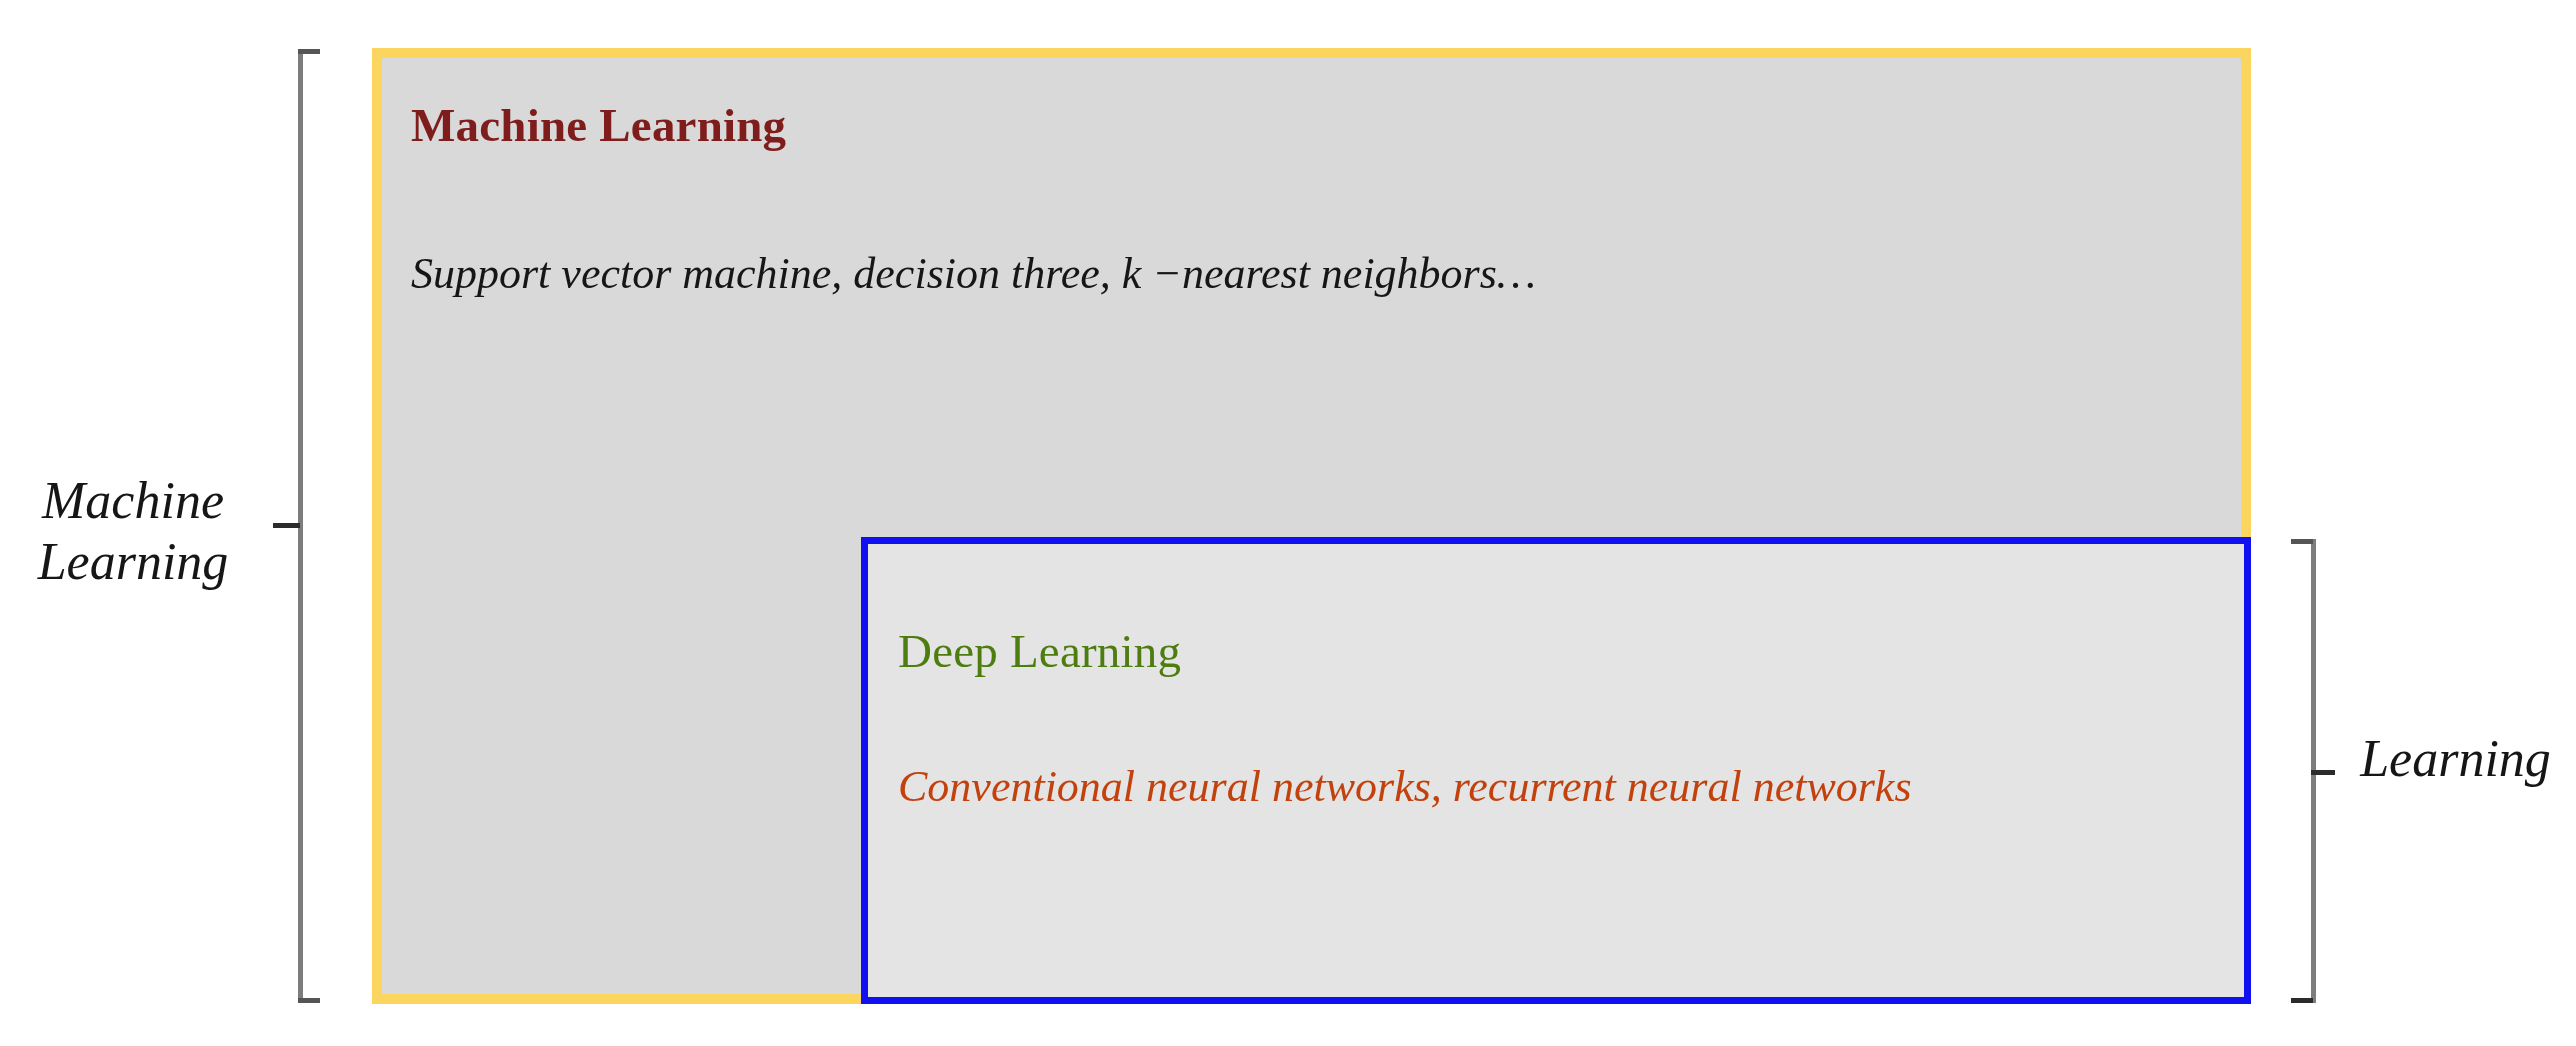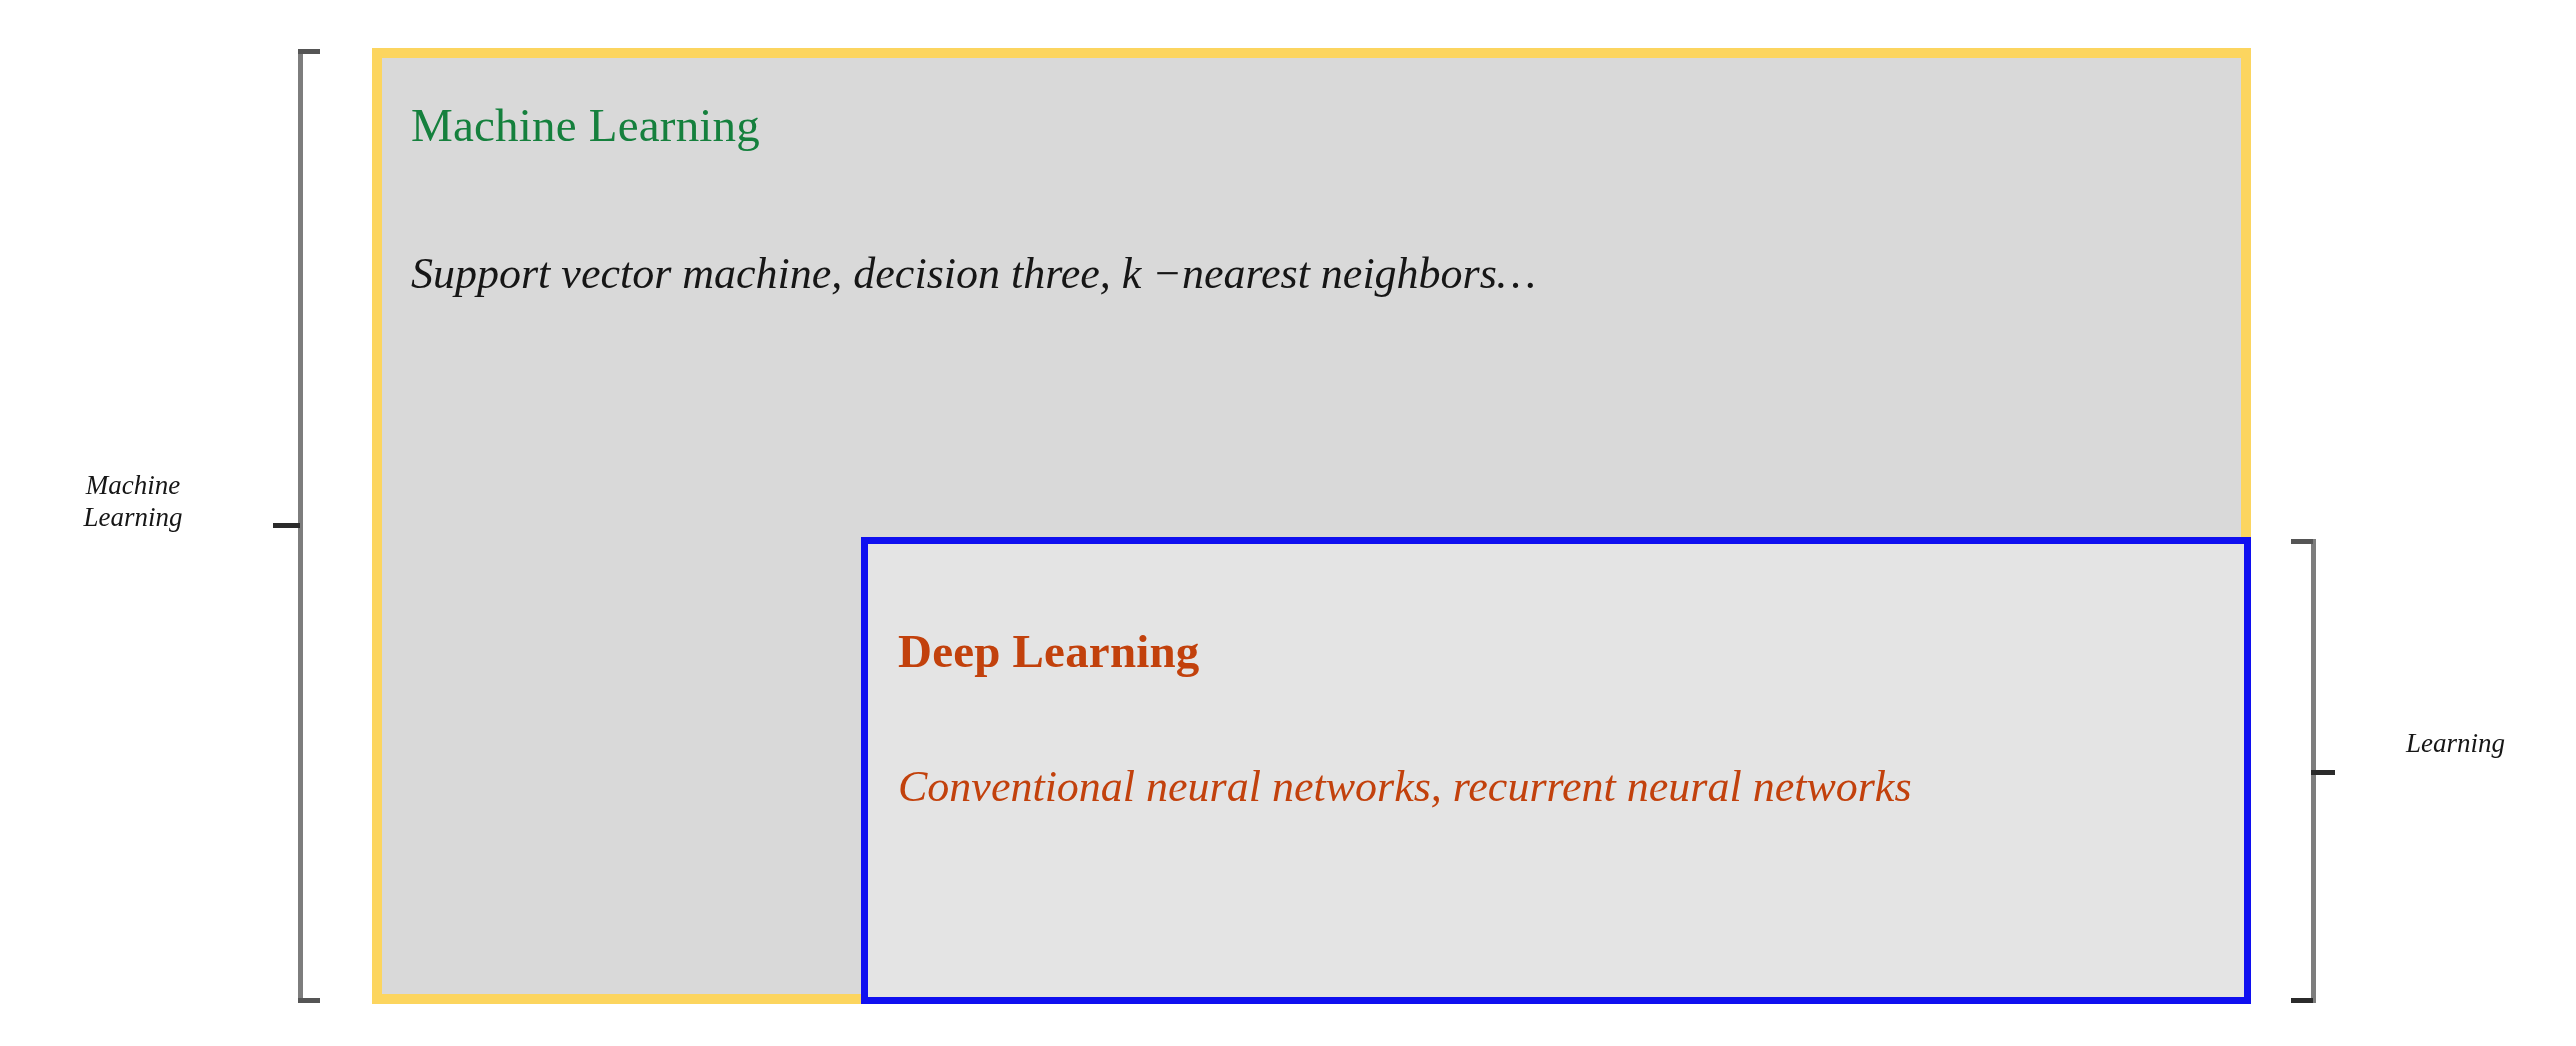--- a/index.html
+++ b/index.html
@@ -32,25 +32,25 @@
     background: #d9d9d9;
     border: 10.2px solid #fcd55f;
   }
 
   .ml-title {
     position: absolute;
     left: 29px;
     top: 43px;
     font-size: 47px;
     line-height: 1.05;
-    font-weight: 400;
+    font-weight: 700;
     font-style: normal;
     letter-spacing: 0.2px;
     white-space: nowrap;
-    color: #15803d;
+    color: #7f1d1d;
   }
 
   .ml-subtitle {
     position: absolute;
     left: 29px;
     top: 192px;
     font-size: 44px;
     line-height: 1.1;
     font-style: italic;
     font-weight: 400;
@@ -69,25 +69,25 @@
     background: #e4e4e4;
     border: 7.8px solid #1010f0;
   }
 
   .dl-title {
     position: absolute;
     left: 30px;
     top: 83px;
     font-size: 47px;
     line-height: 1.05;
-    font-weight: 700;
+    font-weight: 400;
     font-style: normal;
     letter-spacing: 0.2px;
     white-space: nowrap;
-    color: #c2410c;
+    color: #4d7c0f;
   }
 
   .dl-subtitle {
     position: absolute;
     left: 30px;
     top: 219px;
     font-size: 44px;
     line-height: 1.1;
     font-style: italic;
     font-weight: 400;
@@ -120,21 +120,21 @@
   .rb-spine  { left: 2311px; top: 539px;  height: 464px; }
   .rb-tick-top    { left: 2291px; top: 539px;  width: 22px; }
   .rb-tick-bottom { left: 2291px; top: 998px; width: 22px; }
   .rb-tick-mid    { left: 2311px; top: 770px;  width: 23.5px; }
 
   
   .bracket-label {
     position: absolute;
     font-style: italic;
     font-weight: 400;
-    font-size: 27px;
+    font-size: 52px;
     line-height: 1.18;
     text-align: center;
     color: #161616;
   }
   .label-machine-learning {
     left: 0px;
     top: 470px;
     width: 266px;
   }
   .label-deep-learning {

